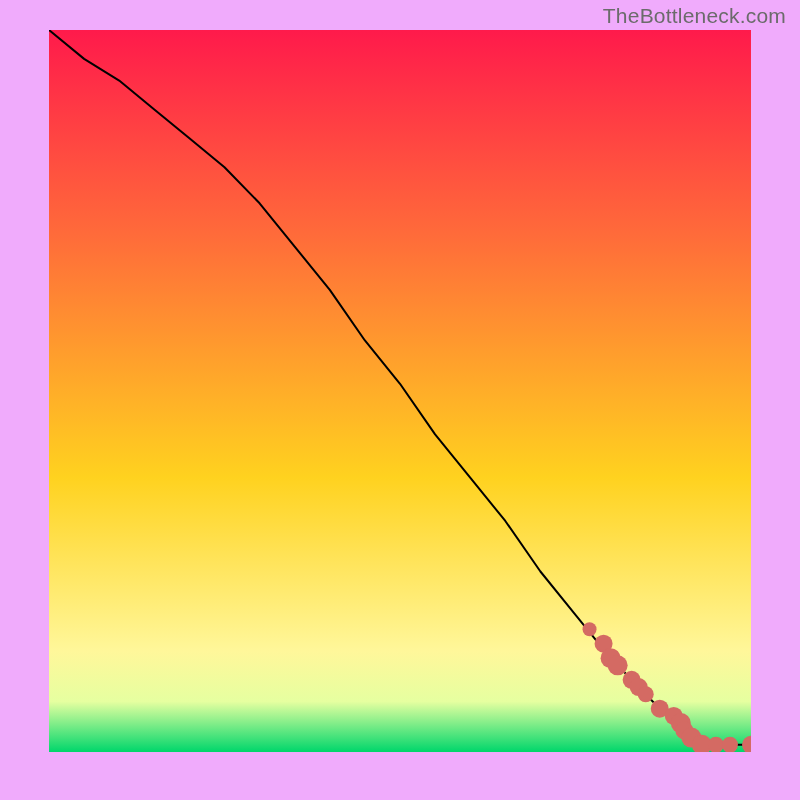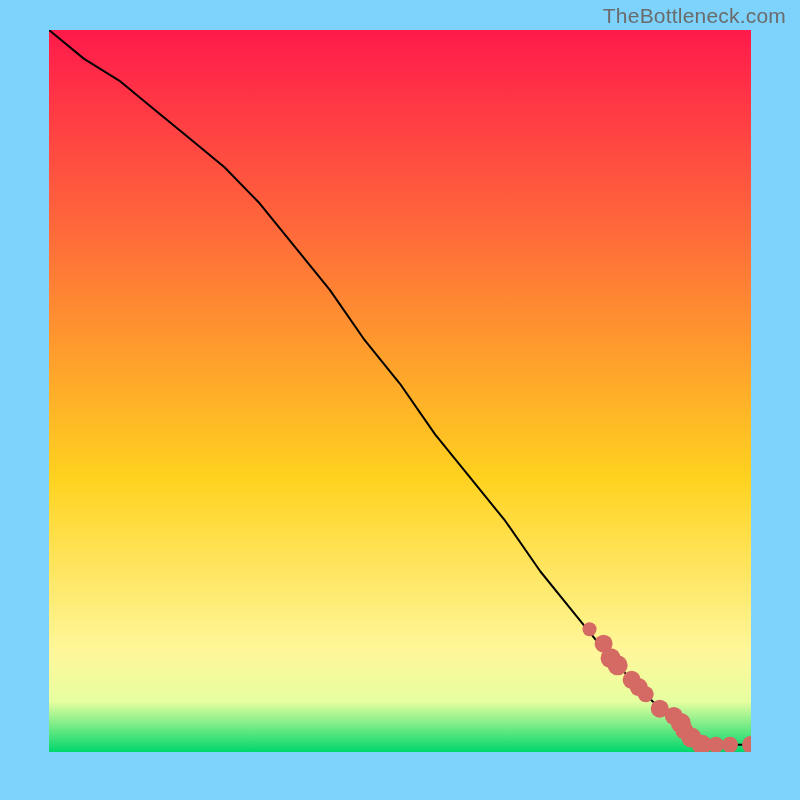--- a/index.html
+++ b/index.html
@@ -8,21 +8,21 @@
     width: 800px;
     height: 800px;
     background: #000;
     font-family: Arial, Helvetica, sans-serif;
     overflow: hidden;
   }
   .stage {
     position: relative;
     width: 800px;
     height: 800px;
-    background: #7dd3fc;
+    background: #f0abfc;
     text-align: center;
   }
   .watermark {
     position: absolute;
     top: 4px;
     right: 14px;
     color: #6b6b6b;
     font-size: 21px;
     font-weight: 500;
     letter-spacing: 0.2px;

